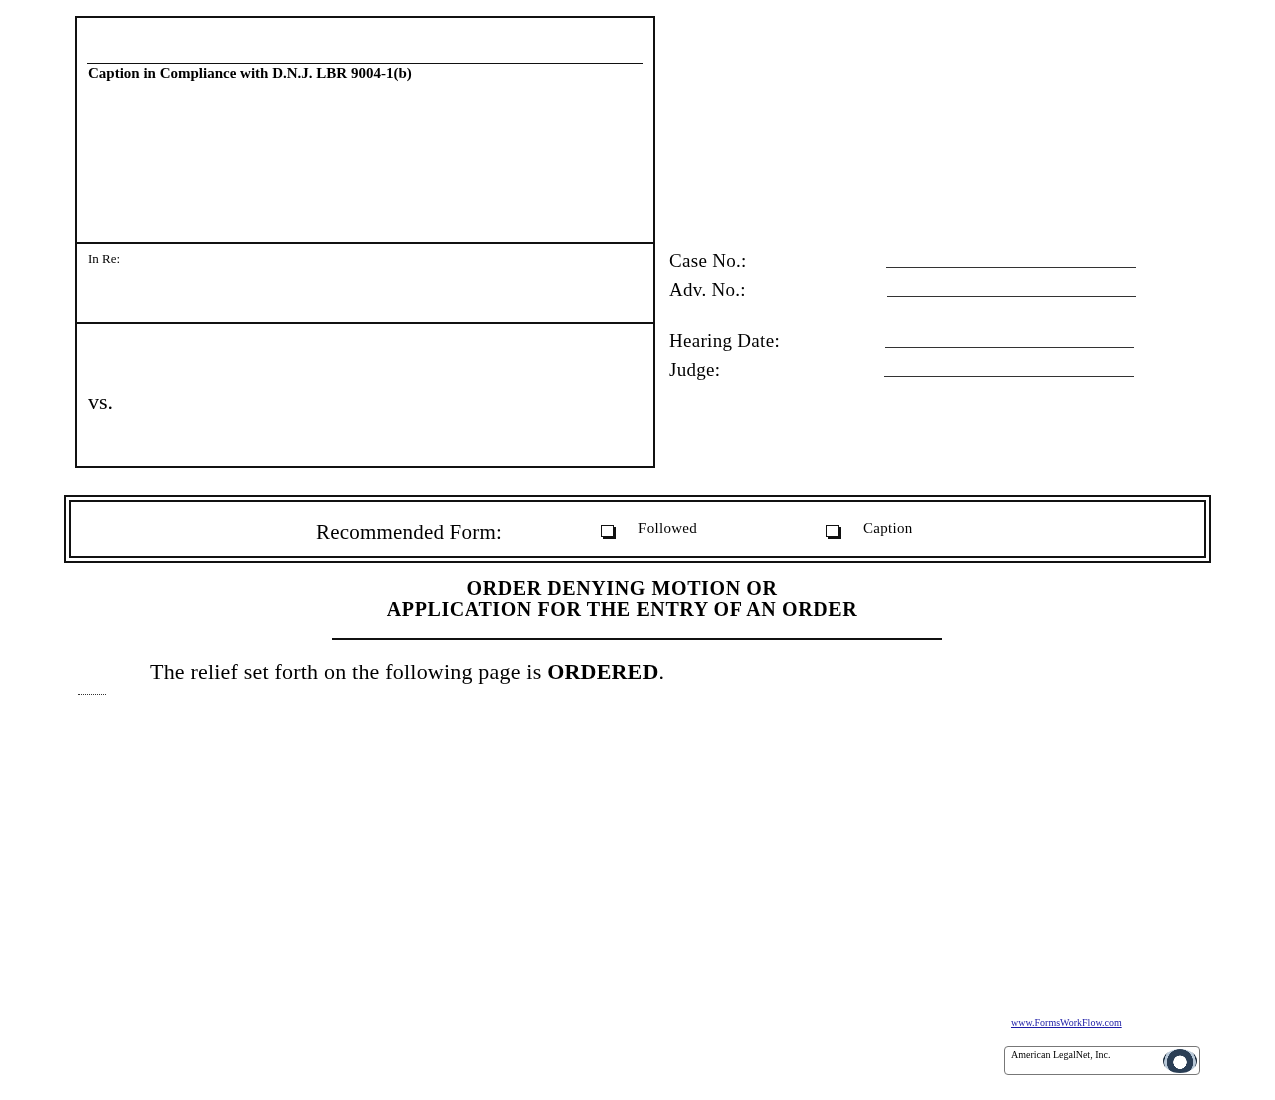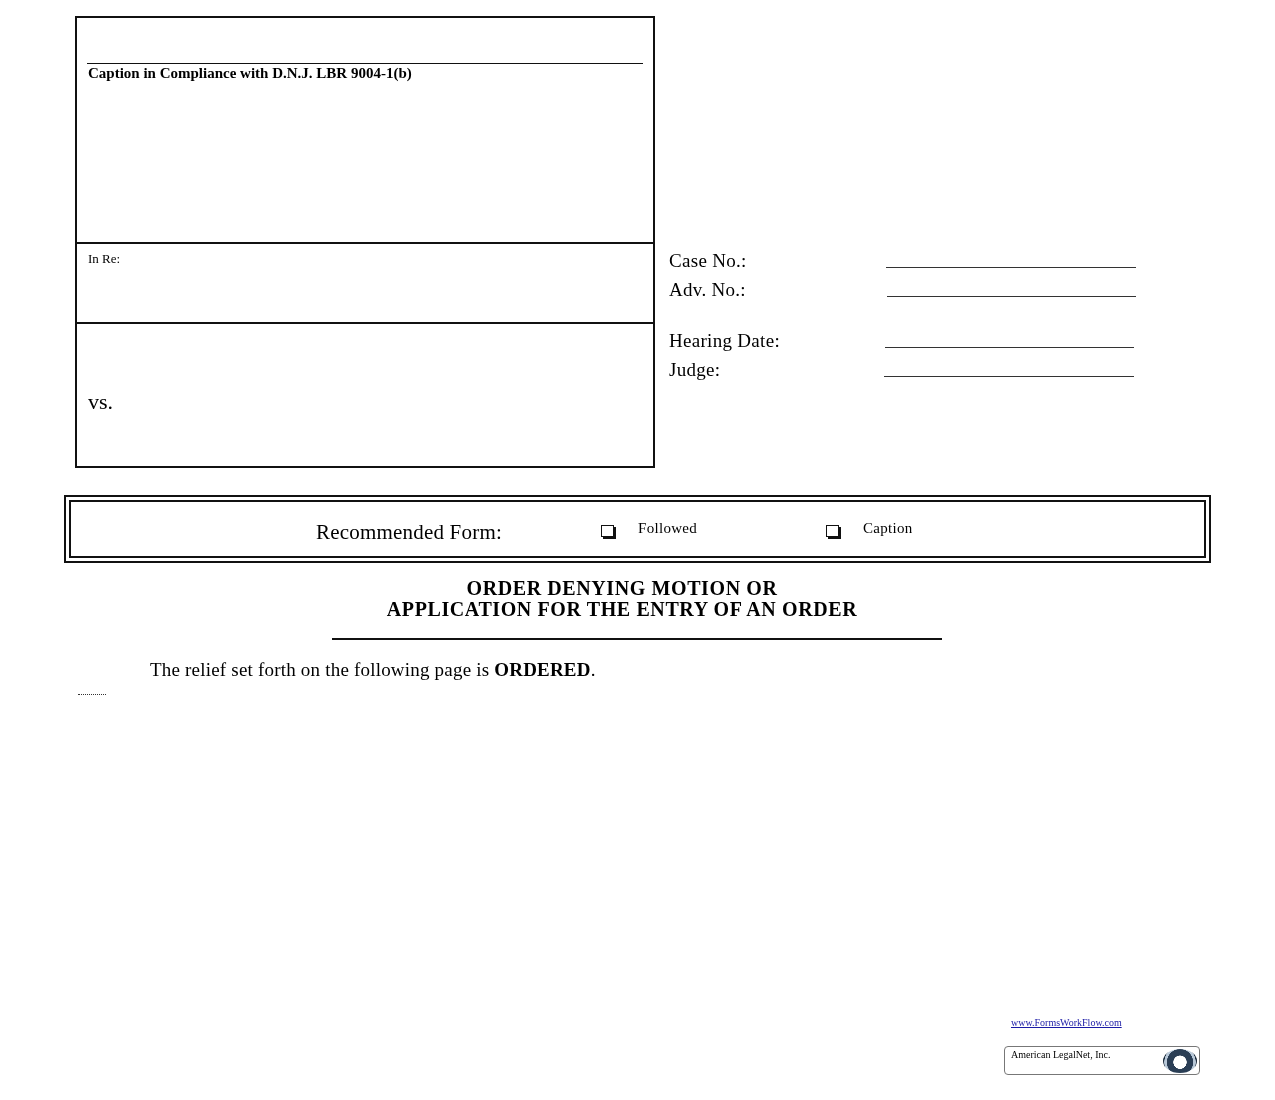--- a/index.html
+++ b/index.html
@@ -35,21 +35,21 @@
     width: 13px; height: 12px; border: 1.5px solid #111; box-sizing: border-box;
     box-shadow: 2px 2px 0 #111; background: #fff; cursor: pointer;
   }
   .cb-label { font-size: 15px; letter-spacing: 0.3px; }
 
   .title1, .title2 {
     left: 0; width: 1164px; text-align: center;
     font-weight: bold; font-size: 20px; letter-spacing: 0.6px; margin-left: 40px;
   }
   .title-rule { left: 332px; top: 638px; width: 610px; height: 0; border-top: 2px solid #111; }
-  .body-text { left: 150px; top: 659px; font-size: 19px; letter-spacing: 0.2px; }
+  .body-text { left: 150px; top: 659px; font-size: 22px; letter-spacing: 0.2px; }
   .body-text b { font-weight: bold; }
   .dots { left: 78px; top: 694px; width: 28px; height: 0; border-top: 1px dotted #333; }
 
   .badge {
     left: 1004px; top: 1046px; width: 196px; height: 29px;
     border: 1px solid #777; border-radius: 4px; box-sizing: border-box; background: #fff;
   }
   .badge-name { left: 1011px; top: 1049px; font-size: 10px; font-weight: normal; }
   .badge-url { left: 1011px; top: 1017px; font-size: 10px; color: #1a1aa6; text-decoration: underline; }
   .badge-logo {

